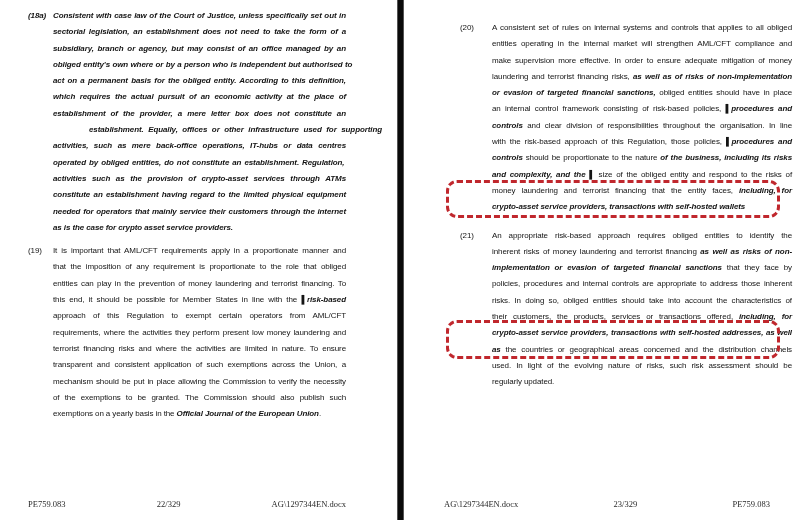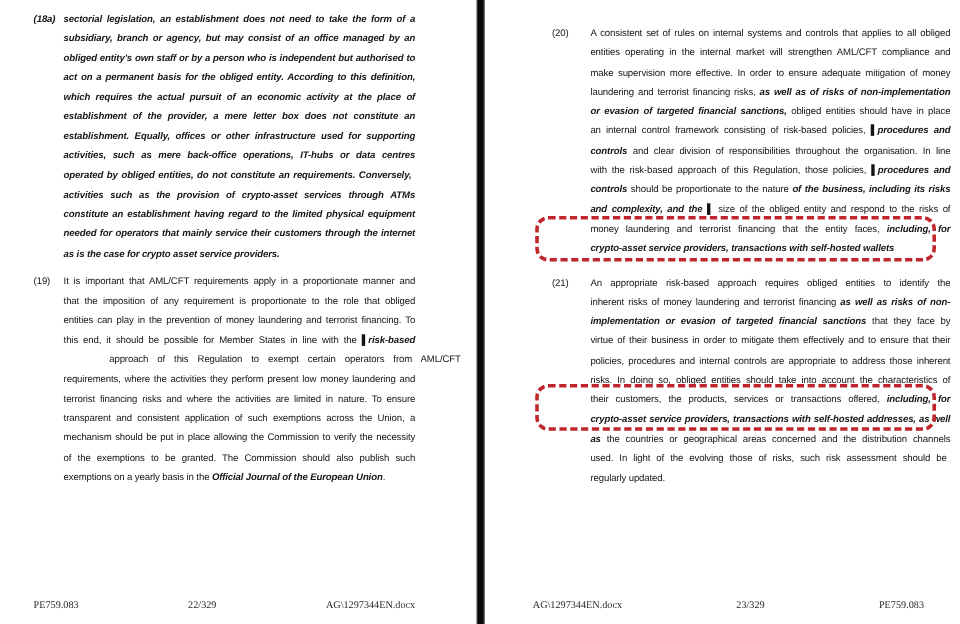--- a/index.html
+++ b/index.html
@@ -34,43 +34,44 @@
 </head>
 <body>
 
 <div id="doc">
 
   <div class="page page1">
     <div class="content">
         <div class="para">
           <div class="pnum bi">(18a)</div>
           <div class="ptext">
+            <div class="line"><span class="li" style="word-spacing: 0.481971px;"><span class="bi">Consistent with case law of the Court of Justice, unless specifically set out in</span></span></div>
             <div class="line"><span class="li" style="word-spacing: 1.73958px;"><span class="bi">sectorial legislation, an establishment does not need to take the form of a</span></span></div>
             <div class="line"><span class="li" style="word-spacing: 1.58984px;"><span class="bi">subsidiary, branch or agency, but may consist of an office managed by an</span></span></div>
-            <div class="line"><span class="li" style="word-spacing: 0.266827px;"><span class="bi">obliged entity's own staff or by a person who is independent but authorised to</span></span></div>
+            <div class="line"><span class="li" style="word-spacing: 0.266827px;"><span class="bi">obliged entity's own where or by a person who is independent but authorised to</span></span></div>
             <div class="line"><span class="li" style="word-spacing: 1.11328px;"><span class="bi">act on a permanent basis for the obliged entity. According to this definition,</span></span></div>
             <div class="line"><span class="li" style="word-spacing: 2.35286px;"><span class="bi">which requires the actual pursuit of an economic activity at the place of</span></span></div>
             <div class="line"><span class="li" style="word-spacing: 2.95312px;"><span class="bi">establishment of the provider, a mere letter box does not constitute an</span></span></div>
-            <div class="line"><span class="li" style="word-spacing: 2.44531px;"><span class="bi">establishment. Equally, offices or other infrastructure used for supporting</span></span></div>
+            <div class="line"><span class="li" style="word-spacing: 2.44531px; margin-left: 36px;"><span class="bi">establishment. Equally, offices or other infrastructure used for supporting</span></span></div>
             <div class="line"><span class="li" style="word-spacing: 3.38542px;"><span class="bi">activities, such as mere back-office operations, IT-hubs or data centres</span></span></div>
-            <div class="line"><span class="li" style="word-spacing: 0.894097px;"><span class="bi">operated by obliged entities, do not constitute an requirements. Conversely,</span></span></div>
+            <div class="line"><span class="li" style="word-spacing: 0.894097px;"><span class="bi">operated by obliged entities, do not constitute an establishment. Regulation,</span></span></div>
             <div class="line"><span class="li" style="word-spacing: 3.54688px;"><span class="bi">activities such as the provision of crypto-asset services through ATMs</span></span></div>
             <div class="line"><span class="li" style="word-spacing: 1.18403px;"><span class="bi">constitute an establishment having regard to the limited physical equipment</span></span></div>
             <div class="line"><span class="li" style="word-spacing: 0.596875px;"><span class="bi">needed for operators that mainly service their customers through the internet</span></span></div>
             <div class="line last"><span class="li"><span class="bi">as is the case for crypto asset service providers.</span></span></div>
           </div>
         </div>
         <div class="para">
           <div class="pnum n">(19)</div>
           <div class="ptext">
             <div class="line"><span class="li" style="word-spacing: 1.96307px;"><span class="n">It is important that AML/CFT requirements apply in a proportionate manner and</span></span></div>
             <div class="line"><span class="li" style="word-spacing: 2.36458px;"><span class="n">that the imposition of any requirement is proportionate to the role that obliged</span></span></div>
             <div class="line"><span class="li" style="word-spacing: 1.32812px;"><span class="n">entities can play in the prevention of money laundering and terrorist financing. To</span></span></div>
             <div class="line"><span class="li" style="word-spacing: 2.07452px; text-align: center;"><span class="n">this end, it should be possible for Member States in line with the ▌</span><span class="bi">risk-based</span></span></div>
-            <div class="line"><span class="li" style="word-spacing: 5.39583px; margin-left: 38px;"><span class="n">approach of this Regulation to exempt certain operators from AML/CFT</span></span></div>
+            <div class="line"><span class="li" style="word-spacing: 5.39583px;"><span class="n">approach of this Regulation to exempt certain operators from AML/CFT</span></span></div>
             <div class="line"><span class="li" style="word-spacing: 1.01719px;"><span class="n">requirements, where the activities they perform present low money laundering and</span></span></div>
             <div class="line"><span class="li" style="word-spacing: 1.96094px;"><span class="n">terrorist financing risks and where the activities are limited in nature. To ensure</span></span></div>
             <div class="line"><span class="li" style="word-spacing: 2.36406px;"><span class="n">transparent and consistent application of such exemptions across the Union, a</span></span></div>
             <div class="line"><span class="li" style="word-spacing: 0.848958px;"><span class="n">mechanism should be put in place allowing the Commission to verify the necessity</span></span></div>
             <div class="line"><span class="li" style="word-spacing: 3.08807px;"><span class="n">of the exemptions to be granted. The Commission should also publish such</span></span></div>
             <div class="line last"><span class="li"><span class="n">exemptions on a yearly basis in the </span><span class="bi">Official Journal of the European Union</span><span class="n">.</span></span></div>
           </div>
         </div>
       </div>
     <div class="footer">
@@ -100,27 +101,26 @@
             <div class="line"><span class="li" style="word-spacing: 3.83281px;"><span class="n">money laundering and terrorist financing that the entity faces, </span><span class="bi">including, for</span></span></div>
             <div class="line last"><span class="li"><span class="bi">crypto-asset service providers, transactions with self-hosted wallets</span></span></div>
           </div>
         </div>
         <div class="para">
           <div class="pnum n">(21)</div>
           <div class="ptext">
             <div class="line"><span class="li" style="word-spacing: 4.875px;"><span class="n">An appropriate risk-based approach requires obliged entities to identify the</span></span></div>
             <div class="line"><span class="li" style="word-spacing: 1.3113px;"><span class="n">inherent risks of money laundering and terrorist financing </span><span class="bi">as well as risks of non-</span></span></div>
             <div class="line"><span class="li" style="word-spacing: 2.73906px;"><span class="bi">implementation or evasion of targeted financial sanctions </span><span class="n">that they face by</span></span></div>
-            <div class="line"><span class="li" style="word-spacing: 1.28683px;"><span class="n">virtue of their business in order to mitigate them effectively and to ensure that their</span></span></div>
             <div class="line"><span class="li" style="word-spacing: 1.4px;"><span class="n">policies, procedures and internal controls are appropriate to address those inherent</span></span></div>
             <div class="line"><span class="li" style="word-spacing: 2.20443px;"><span class="n">risks. In doing so, obliged entities should take into account the characteristics of</span></span></div>
             <div class="line"><span class="li" style="word-spacing: 3.79514px;"><span class="n">their customers, the products, services or transactions offered, </span><span class="bi">including, for</span></span></div>
             <div class="line"><span class="li" style="word-spacing: 0.539062px;"><span class="bi">crypto-asset service providers, transactions with self-hosted addresses, as well</span></span></div>
             <div class="line"><span class="li" style="word-spacing: 2.75937px;"><span class="bi">as </span><span class="n">the countries or geographical areas concerned and the distribution channels</span></span></div>
-            <div class="line"><span class="li" style="word-spacing: 2.94712px;"><span class="n">used. In light of the evolving those of risks, such risk assessment should be</span></span></div>
+            <div class="line"><span class="li" style="word-spacing: 2.94712px;"><span class="n">used. In light of the evolving nature of risks, such risk assessment should be</span></span></div>
             <div class="line last"><span class="li"><span class="n">regularly updated.</span></span></div>
           </div>
         </div>
       </div>
     <div id="hlbox1" class="hlbox" style="border-color: rgb(192, 39, 45);"></div>
     <div id="hlbox2" class="hlbox" style="border-color: rgb(192, 39, 45);"></div>
     <div class="footer">
       <span>AG\1297344EN.docx</span>
       <span>23/329</span>
       <span>PE759.083</span>

